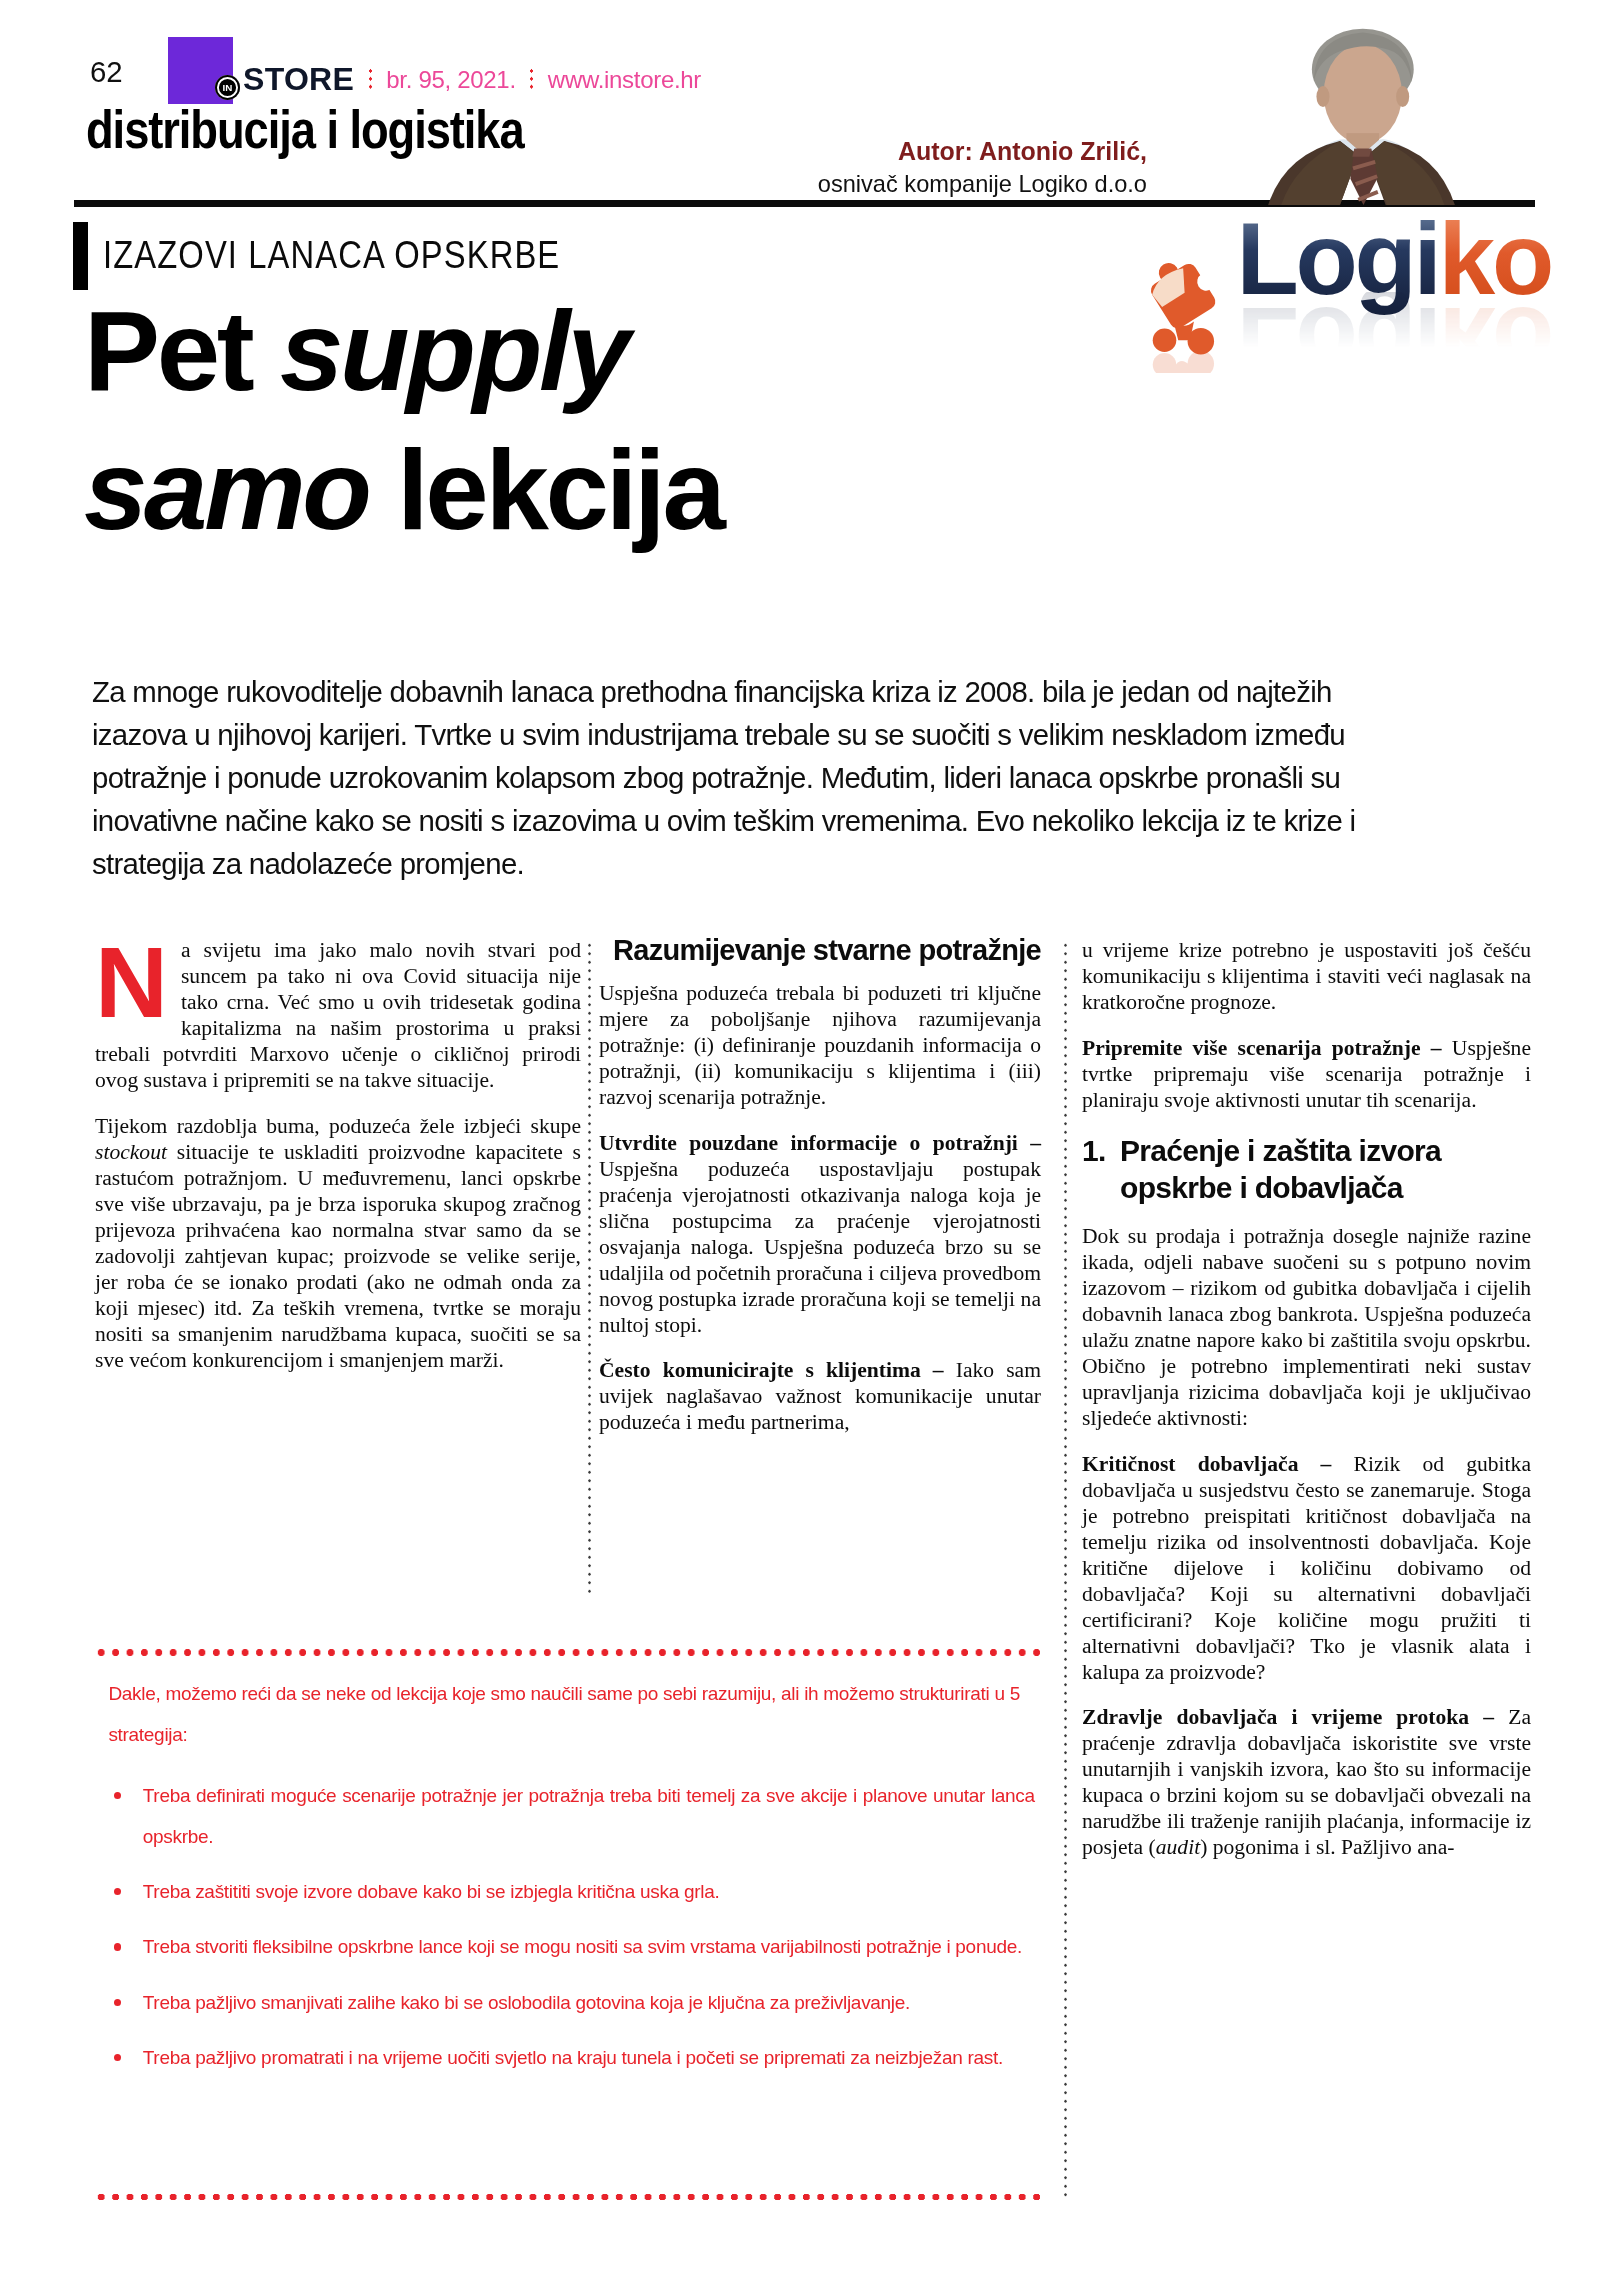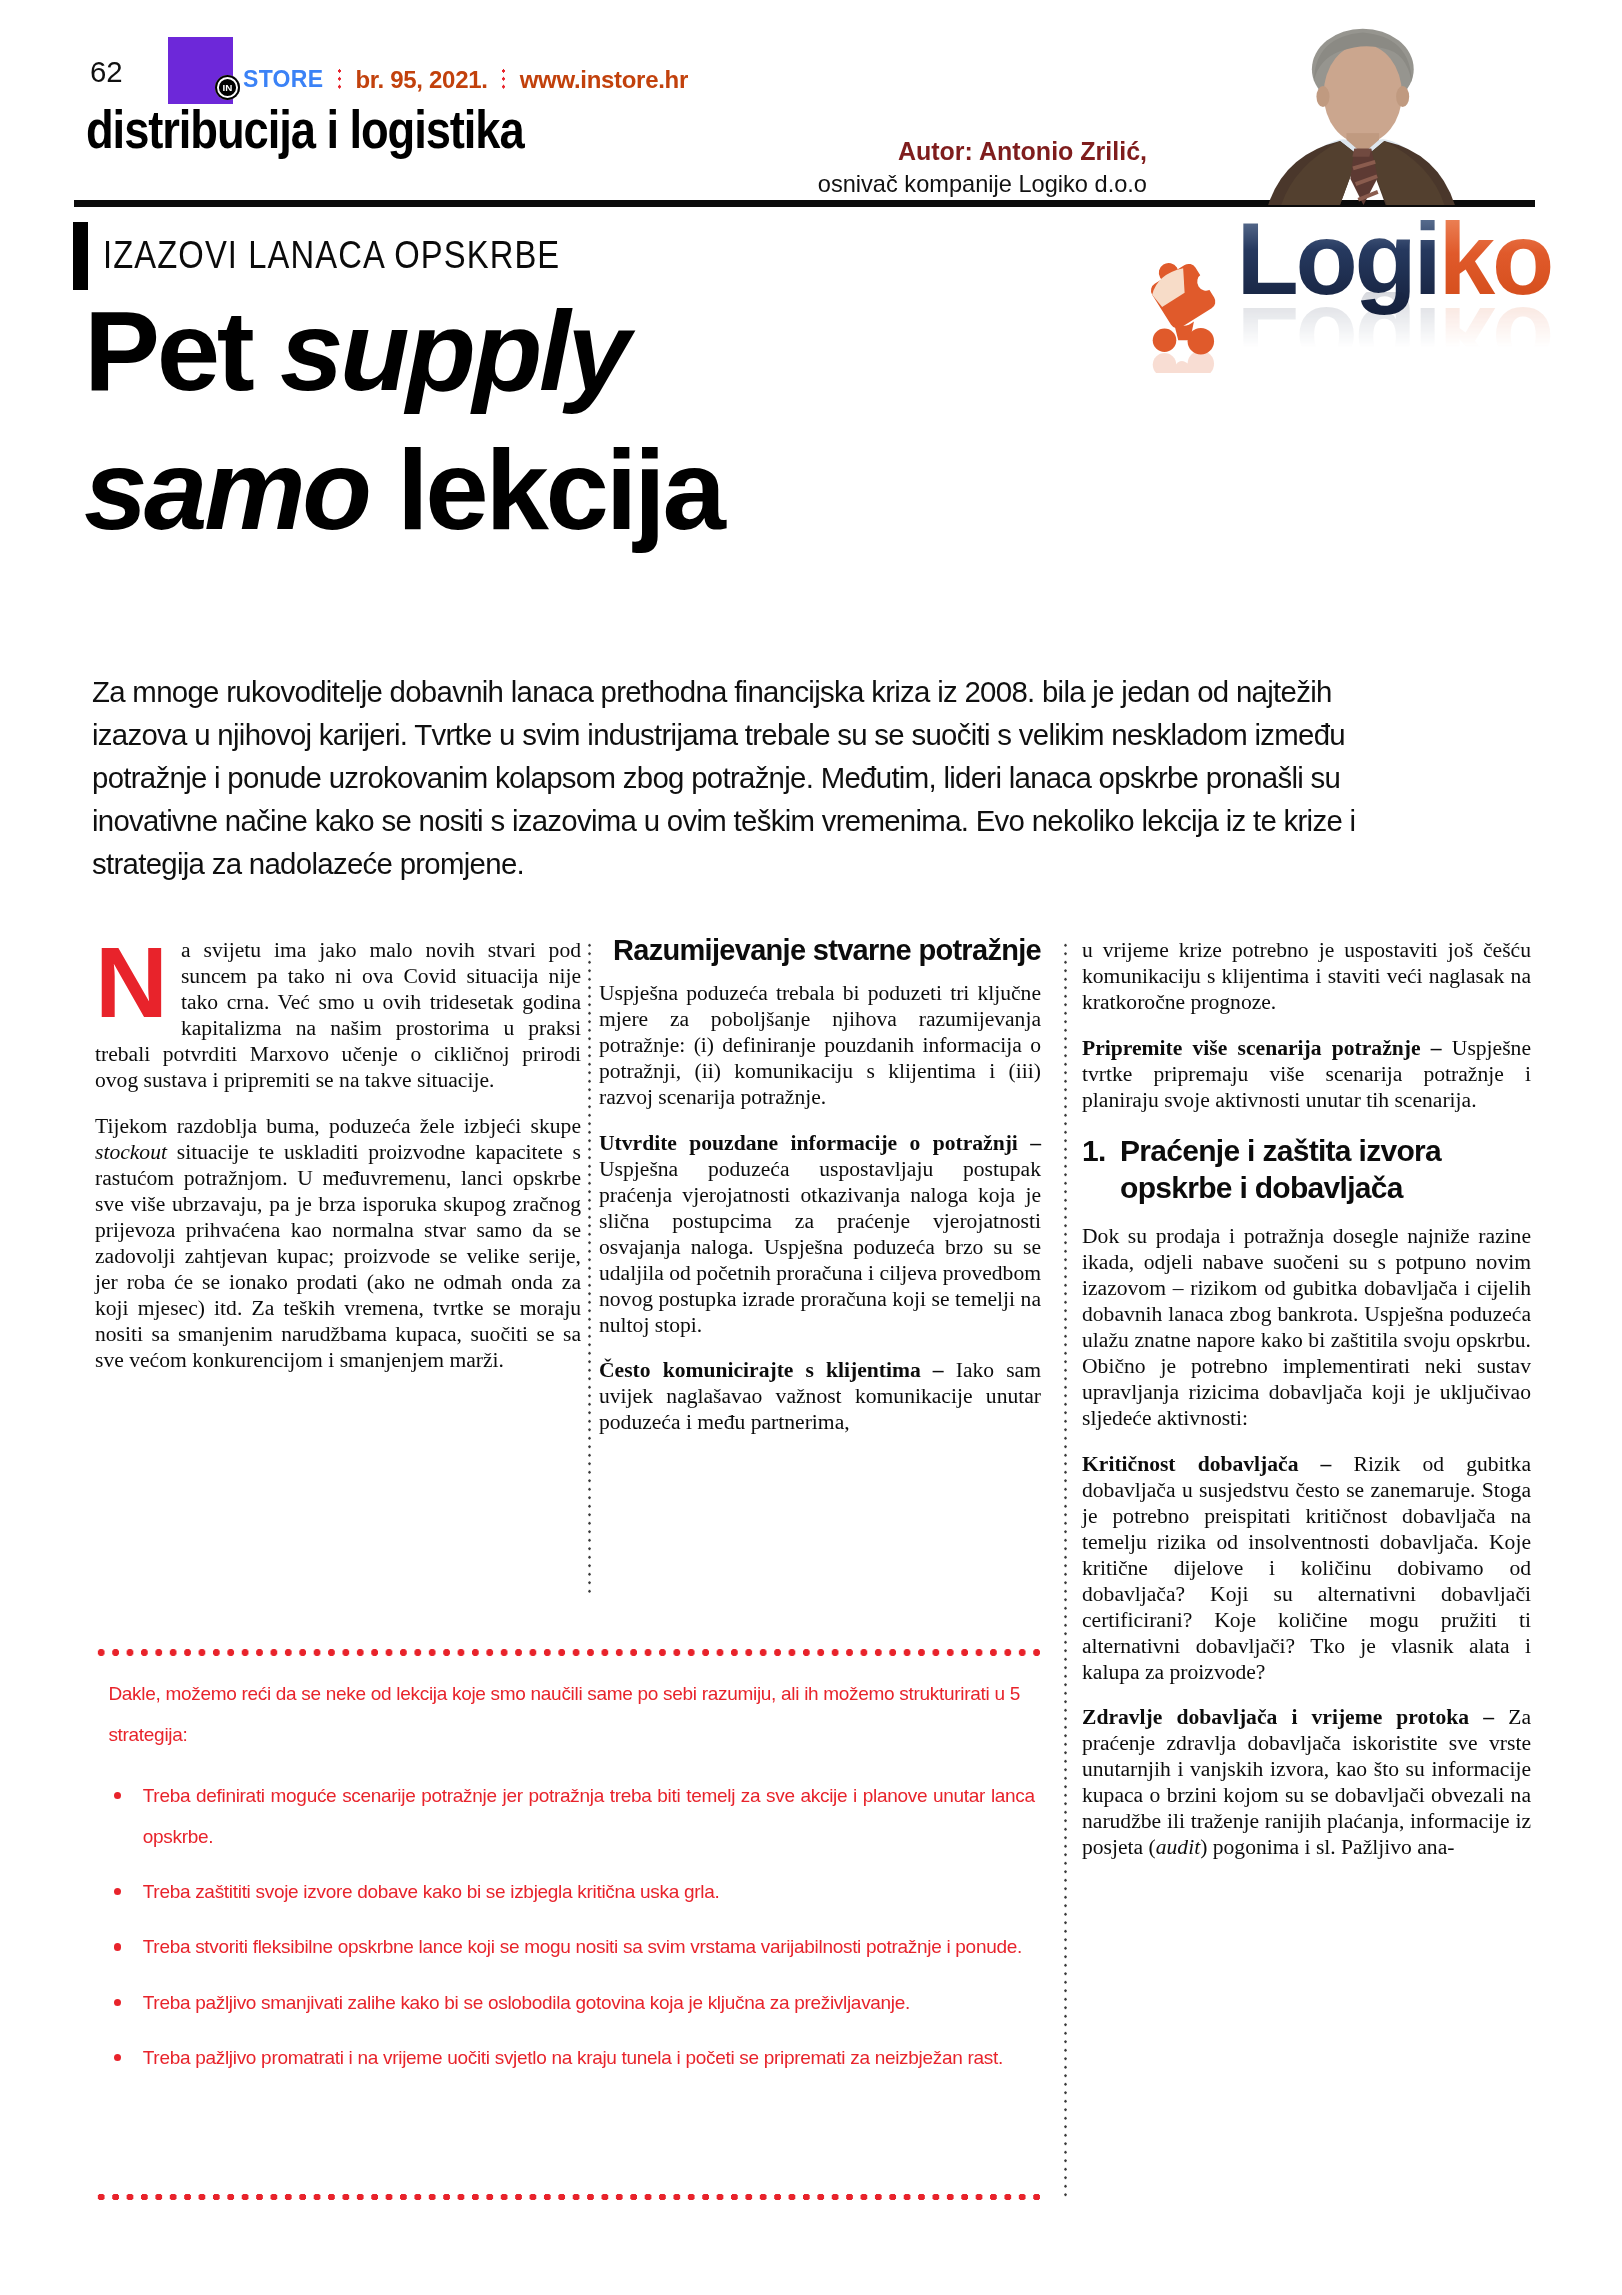--- a/index.html
+++ b/index.html
@@ -6,24 +6,24 @@
   .page{position:relative;width:1623px;height:2295px;background:#ffffff;overflow:hidden;
         font-family:"Liberation Sans",sans-serif;color:#0d0d0d;}
 
   
   .page-num{position:absolute;left:90px;top:55px;font-size:29.4px;font-weight:400;color:#101010;}
   .red-square{position:absolute;left:168px;top:37px;width:65px;height:67px;background:#6d28d9;}
   .in-badge{position:absolute;left:47px;top:38px;width:25px;height:25px;border-radius:50%;
             background:#000;color:#fff;display:flex;align-items:center;justify-content:center;
             font-size:9.8px;font-weight:700;box-shadow:inset 0 0 0 2px #000, inset 0 0 0 3.9px #fff;}
   .mast-right{position:absolute;left:243px;top:62px;display:flex;align-items:center;gap:14.4px;height:35px;}
-  .store-label{font-size:23px;font-weight:700;letter-spacing:0.3px;color:#3b82f6;}
+  .store-label{font-size:32px;font-weight:700;letter-spacing:0.3px;color:#0f172a;}
   .vsep{width:3.3px;height:25px;background-image:radial-gradient(circle,#e8232b 1.6px,transparent 1.8px);
         background-size:3.3px 7.9px;background-repeat:repeat-y;}
-  .issue-label,.site-label{font-size:24px;color:#c2410c;letter-spacing:-0.3px;font-weight:bold;}
+  .issue-label,.site-label{font-size:24px;color:#ec4899;letter-spacing:-0.3px;}
 
   .section-title{position:absolute;left:86px;top:98px;font-size:54px;font-weight:700;letter-spacing:-1.3px;
                  transform:scaleX(.84);transform-origin:left top;white-space:nowrap;color:#000;}
 
   .author{position:absolute;right:476px;top:137px;text-align:right;z-index:4;}
   .author-line1{font-size:25px;font-weight:700;color:#7f1d1d;}
   .author-line2{font-size:23.6px;margin-top:5.2px;color:#111;}
 
   .portrait{position:absolute;left:1242px;top:9.2px;width:239px;height:196px;z-index:3;}
 

